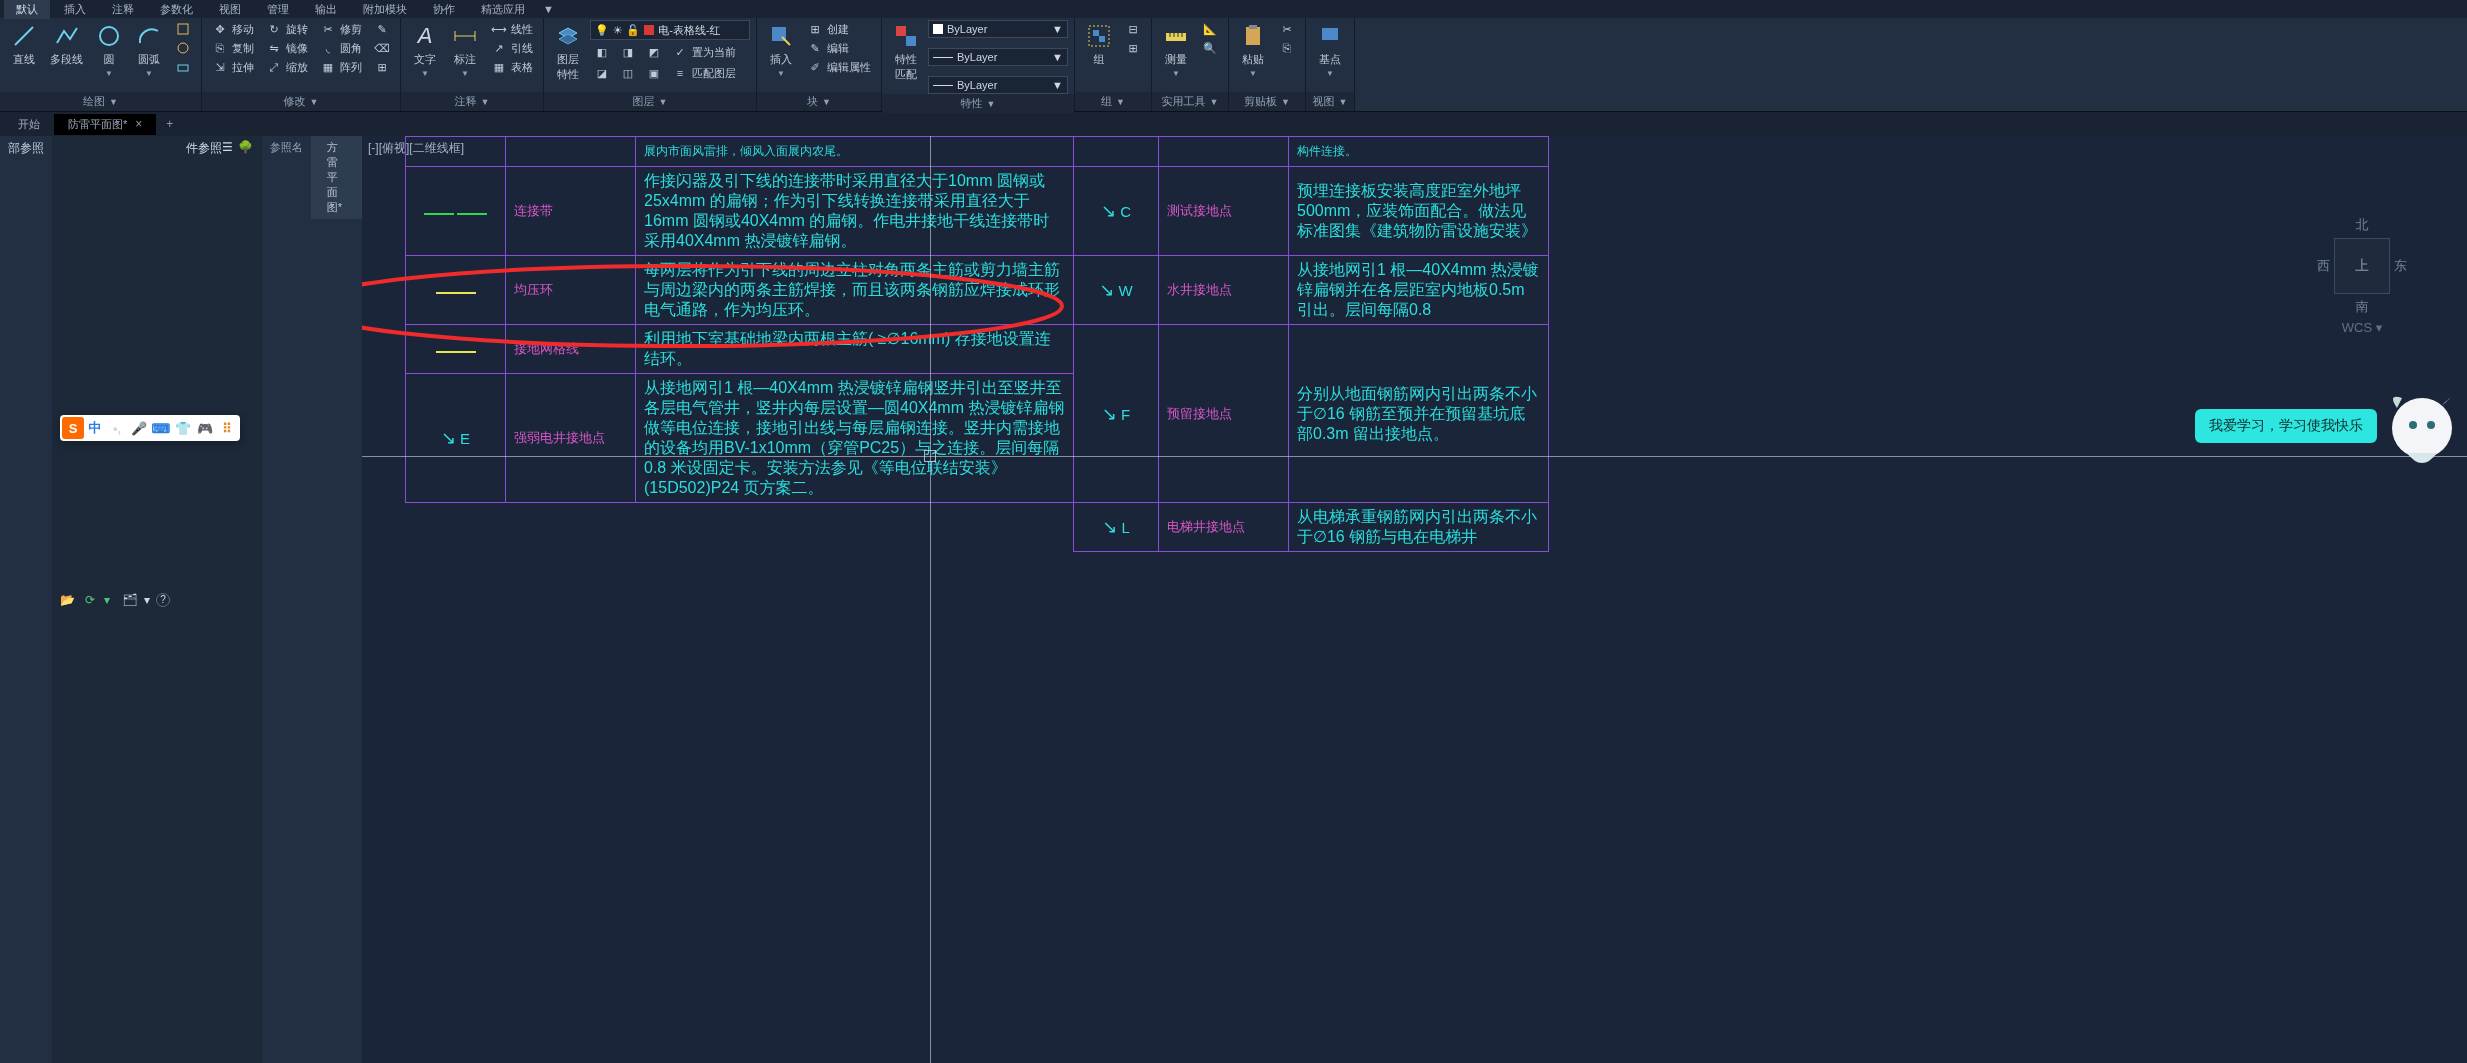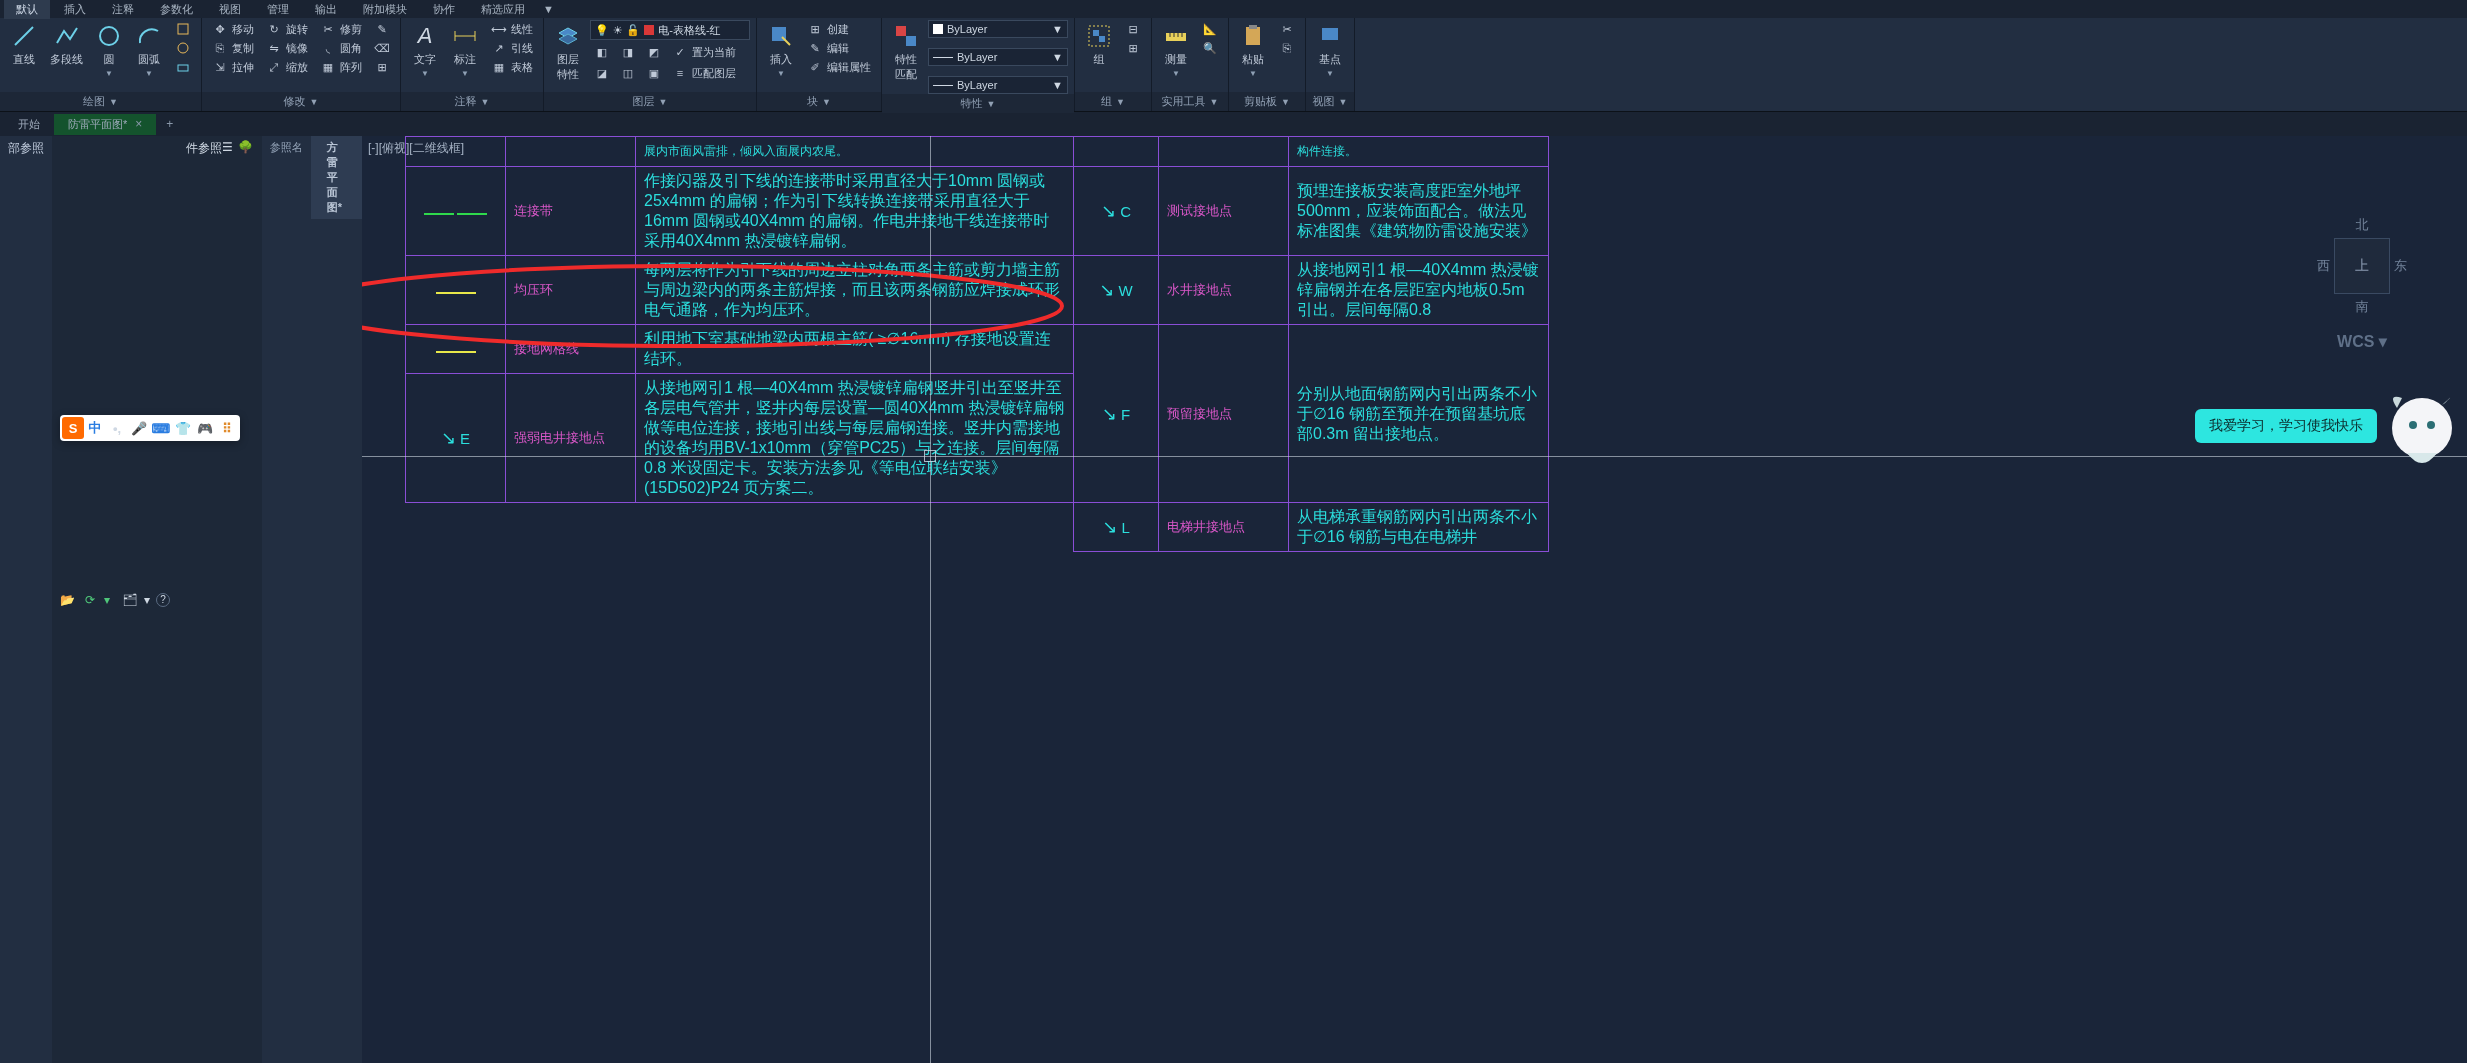--- a/index.html
+++ b/index.html
@@ -27,35 +27,35 @@
 .sm-btn { display: flex; align-items: center; gap: 4px; padding: 1px 4px; cursor: pointer; font-size: 11px; color: #c0cad8; white-space: nowrap; }
 .sm-btn .ic { width: 16px; height: 16px; display: flex; align-items: center; justify-content: center; }
 
 .layer-combo { display: flex; align-items: center; background: #1a2435; border: 1px solid #3a495e; height: 20px; width: 160px; padding: 0 4px; font-size: 11px; gap: 4px; }
 .layer-combo .sq { width: 10px; height: 10px; background: #d93838; }
 .prop-combo { display: flex; align-items: center; background: #1a2435; border: 1px solid #3a495e; height: 18px; width: 140px; padding: 0 4px; font-size: 11px; gap: 4px; justify-content: space-between; }
 
 
 .file-tabs { display: flex; background: #1a2332; height: 24px; align-items: center; padding-left: 4px; }
 .file-tab { display: flex; align-items: center; padding: 3px 14px; font-size: 11px; color: #9fabbb; cursor: pointer; gap: 8px; }
-.file-tab.active { background: #14532d; }
+.file-tab.active { background: #000000; }
 .file-tab .x { color: #8a98aa; font-size: 12px; }
 .file-add { padding: 3px 10px; color: #8a98aa; cursor: pointer; }
 
 
 .main { display: flex; height: calc(100% - 136px); }
 
 .sidebar { width: 362px; background: #1f2a3c; display: flex; flex-direction: row; justify-content: center; }
 .side-title { padding: 4px 8px; font-size: 12px; color: #bfcadb; background: #222e41; }
 .side-tools { display: flex; align-items: center; gap: 6px; padding: 4px 8px; background: #1d2838; }
 .side-tools .ic { width: 16px; height: 16px; display: flex; align-items: center; justify-content: center; cursor: pointer; }
 .side-sub { display: flex; justify-content: space-between; padding: 4px 8px; background: #1d2838; font-size: 12px; }
 .side-hdr { padding: 4px 8px; font-size: 11px; color: #93a2b6; background: #222e41; }
 .side-list { flex: 1; background: #222e41; }
-.side-item { padding: 4px 16px; font-size: 11px; color: #bac6d6; cursor: pointer; font-weight: bold; }
+.side-item { padding: 4px 16px; font-size: 11px; color: #bac6d6; cursor: pointer; }
 .side-item.active { background: #2e3c52; }
 
 .canvas { flex: 1; position: relative; background: #1a2539; overflow: hidden; }
 
 .vp-label { position: absolute; top: 4px; left: 6px; font-size: 12px; color: #a7b4c6; }
 
 
 .cad-table { position: absolute; top: 0; left: 43px; border-collapse: collapse; }
 .cad-table td { border: 1.5px solid #8a4ed6; padding: 4px 8px; vertical-align: middle; }
 .c-sym { width: 100px; text-align: center; }
@@ -76,21 +76,21 @@
 
 
 .crosshair-h { position: absolute; top: 320px; left: 0; right: 0; border-top: 1px solid #cfd8e3; opacity: 0.6; }
 .crosshair-v { position: absolute; left: 568px; top: 0; bottom: 0; border-left: 1px solid #cfd8e3; opacity: 0.6; }
 .pickbox { position: absolute; top: 314px; left: 562px; width: 12px; height: 12px; border: 1px solid #cfd8e3; opacity: 0.8; }
 
 
 .viewcube { position: absolute; top: 80px; right: 60px; text-align: center; color: #72839a; font-size: 14px; }
 .viewcube .cube { width: 56px; height: 56px; background: #1f2a3c; border: 1px solid #3a4a62; display: flex; align-items: center; justify-content: center; margin: 4px auto; font-size: 14px; color: #8b9bb2; }
 .viewcube .dir { font-size: 13px; }
-.wcs { color: #5f7088; font-size: 16px; margin-top: 16px; font-weight: bold; }
+.wcs { color: #5f7088; font-size: 13px; margin-top: 4px; }
 
 
 .assist-bubble { position: absolute; bottom: 620px; right: 90px; background: #2de6e0; color: #0c2b2b; padding: 8px 14px; border-radius: 6px; font-size: 14px; }
 .assist-char { position: absolute; bottom: 560px; right: 0; width: 100px; height: 120px; }
 
 
 .ime-bar { position: absolute; top: 415px; left: 60px; display: flex; background: #fff; border-radius: 4px; box-shadow: 0 2px 8px rgba(0,0,0,.3); padding: 2px; align-items: center; }
 .ime-bar .ime-ic { width: 22px; height: 22px; display: flex; align-items: center; justify-content: center; font-size: 13px; font-weight: bold; cursor: pointer; }
 .ime-logo { background: #ff6a00; color: #fff; border-radius: 3px; width: 20px; height: 20px; font-size: 14px; }
 .ime-blue { color: #2a7de1; }

